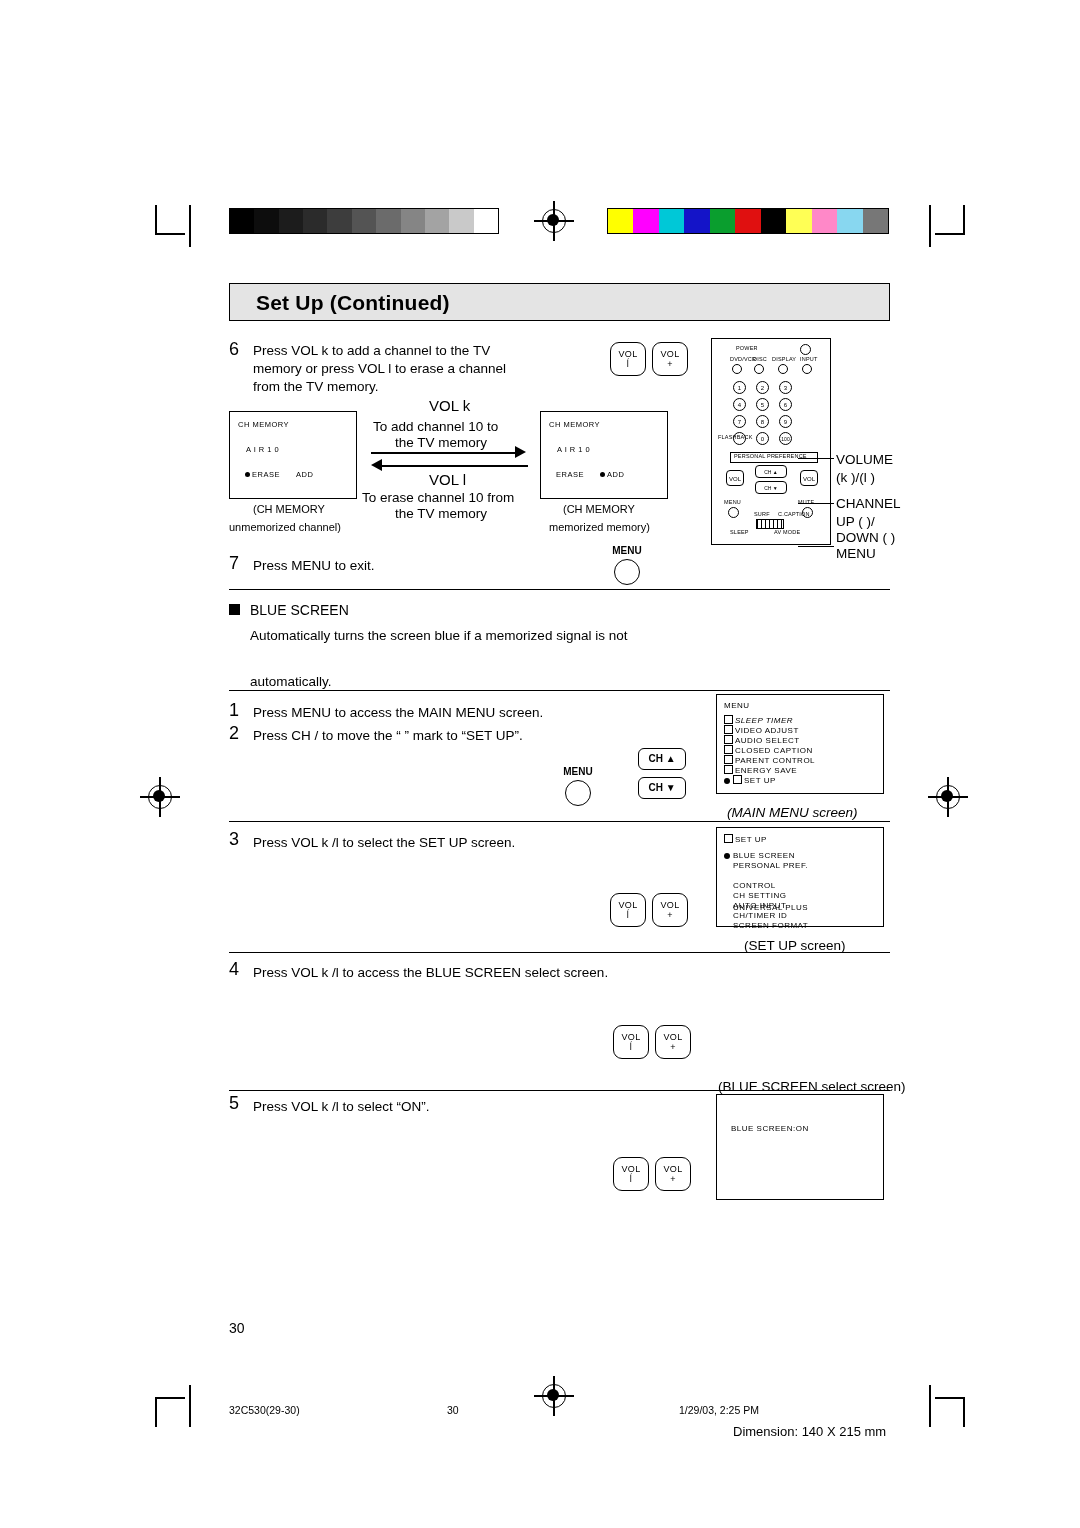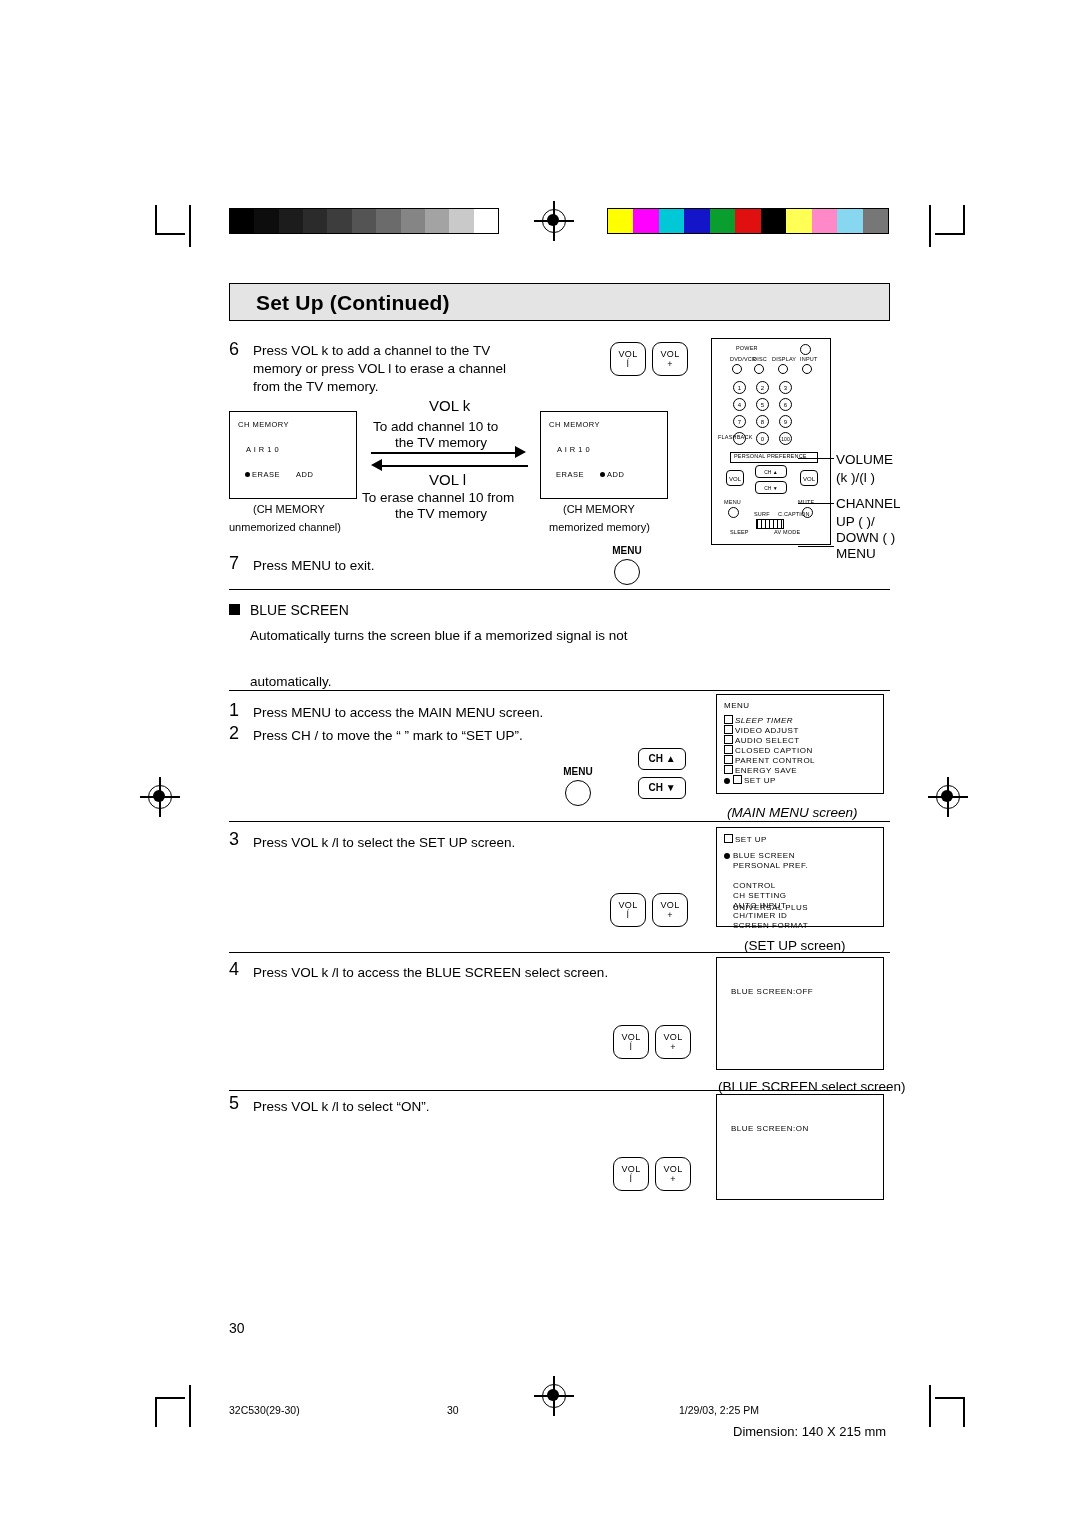--- a/index.html
+++ b/index.html
@@ -319,23 +319,20 @@
   <div class="stepnum" style="left:229px;top:959px;">4</div>
   <div class="txt" style="left:253px;top:963px;">Press VOL k  /l   to access the BLUE SCREEN select screen.</div>
 
   <div class="vbtn" style="left:613px;top:1025px;">
     <span>VOL</span><br><span>ĺ</span>
   </div>
   <div class="vbtn" style="left:655px;top:1025px;">
     <span>VOL</span><br><span>+</span>
   </div>
 
-  <div class="menuscreen" style="left:716px;top:957px;width:168px;height:113px;">
-    <div class="mline" style="left:14px;top:29px;">BLUE SCREEN:OFF</div>
-  </div>
   <div class="txt" style="left:718px;top:1077px;">(BLUE SCREEN select screen)</div>
 
   <div class="rule" style="left:229px;top:1090px;width:661px;"></div>
 
   <div class="stepnum" style="left:229px;top:1093px;">5</div>
   <div class="txt" style="left:253px;top:1097px;">Press VOL k  /l   to select “ON”.</div>
 
   <div class="vbtn" style="left:613px;top:1157px;">
     <span>VOL</span><br><span>ĺ</span>
   </div>

